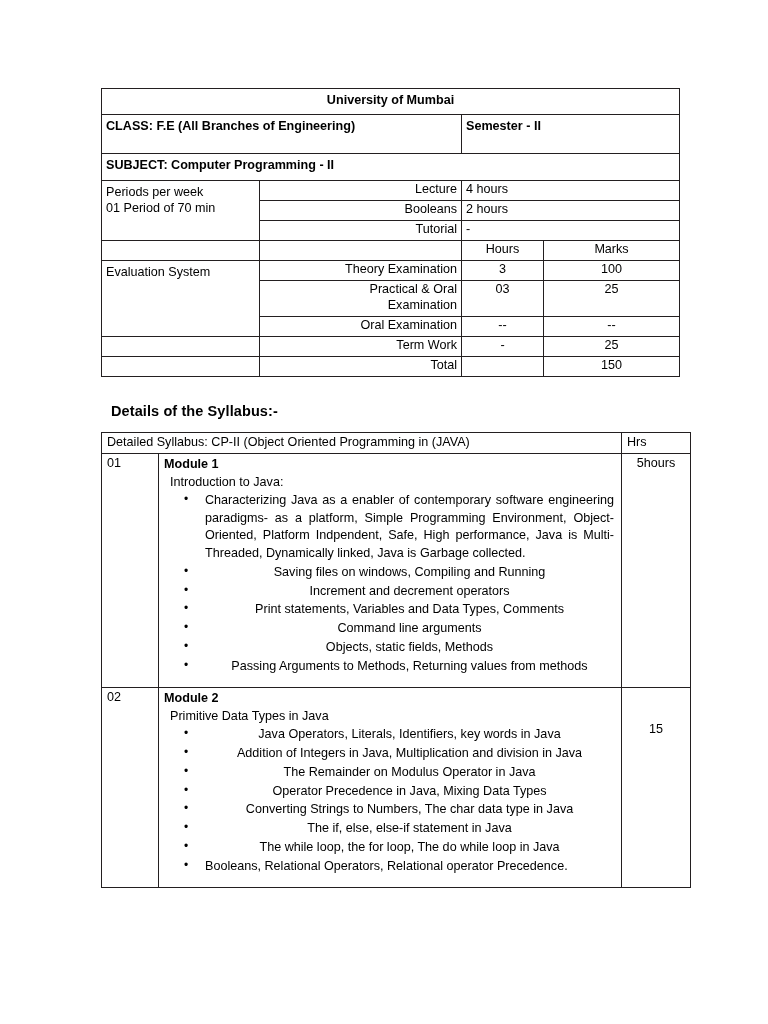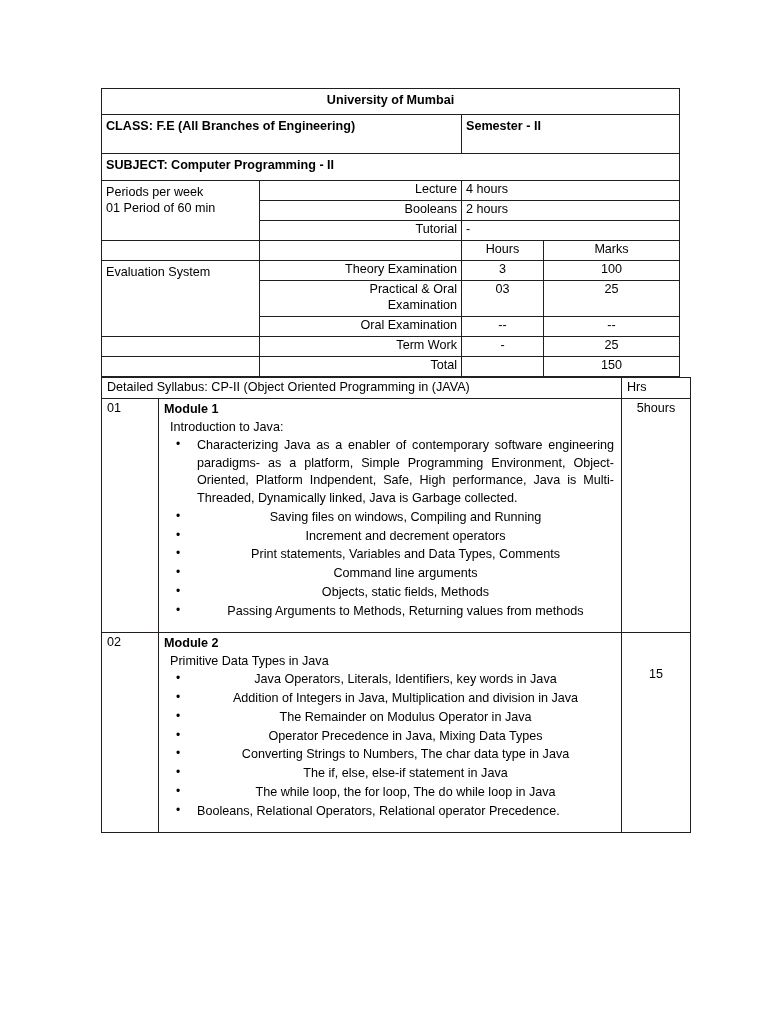--- a/index.html
+++ b/index.html
@@ -85,21 +85,21 @@
     font-weight: normal;
     margin: 2px 0 1px 6px;
   }
   ul.pts {
     margin: 0 0 2px 0;
     padding: 0 0 0 33px;
     list-style: none;
   }
   ul.pts li {
     position: relative;
-    margin: 0 0 1px 0;
+    margin: 0 0 1px 8px;
     padding: 0 2px 0 0;
     text-align: justify;
     line-height: 1.41;
   }
   ul.pts li::before {
     content: "\2022";
     position: absolute;
     left: -21px;
     top: -1px;
     font-size: 12px;
@@ -128,21 +128,21 @@
         <td colspan="2">CLASS: F.E (All Branches of Engineering)</td>
         <td colspan="2">Semester - II</td>
       </tr>
       <tr class="row-subject">
         <td colspan="4">SUBJECT: Computer Programming - II</td>
       </tr>
 
       <tr>
         <td rowspan="3" class="pad-cell">
           <div>Periods per week</div>
-          <div>01 Period of 60 min</div>
+          <div>01 Period of 70 min</div>
         </td>
         <td class="r">Lecture</td>
         <td colspan="2" class="l">4 hours</td>
       </tr>
       <tr>
         <td class="r">Booleans</td>
         <td colspan="2" class="l">2 hours</td>
       </tr>
       <tr>
         <td class="r">Tutorial</td>
@@ -184,20 +184,21 @@
       </tr>
       <tr>
         <td>&nbsp;</td>
         <td class="r">Total</td>
         <td class="c">&nbsp;</td>
         <td class="c">150</td>
       </tr>
     </tbody>
   </table>
 
+  <div class="syl-heading">Details of the Syllabus:-</div>
 
   <table class="syllabus">
     <colgroup>
       <col class="mod-num">
       <col>
       <col class="mod-hrs">
     </colgroup>
     <tbody>
       <tr>
         <td colspan="2" class="b">Detailed Syllabus: CP-II (Object Oriented Programming in (JAVA)</td>

